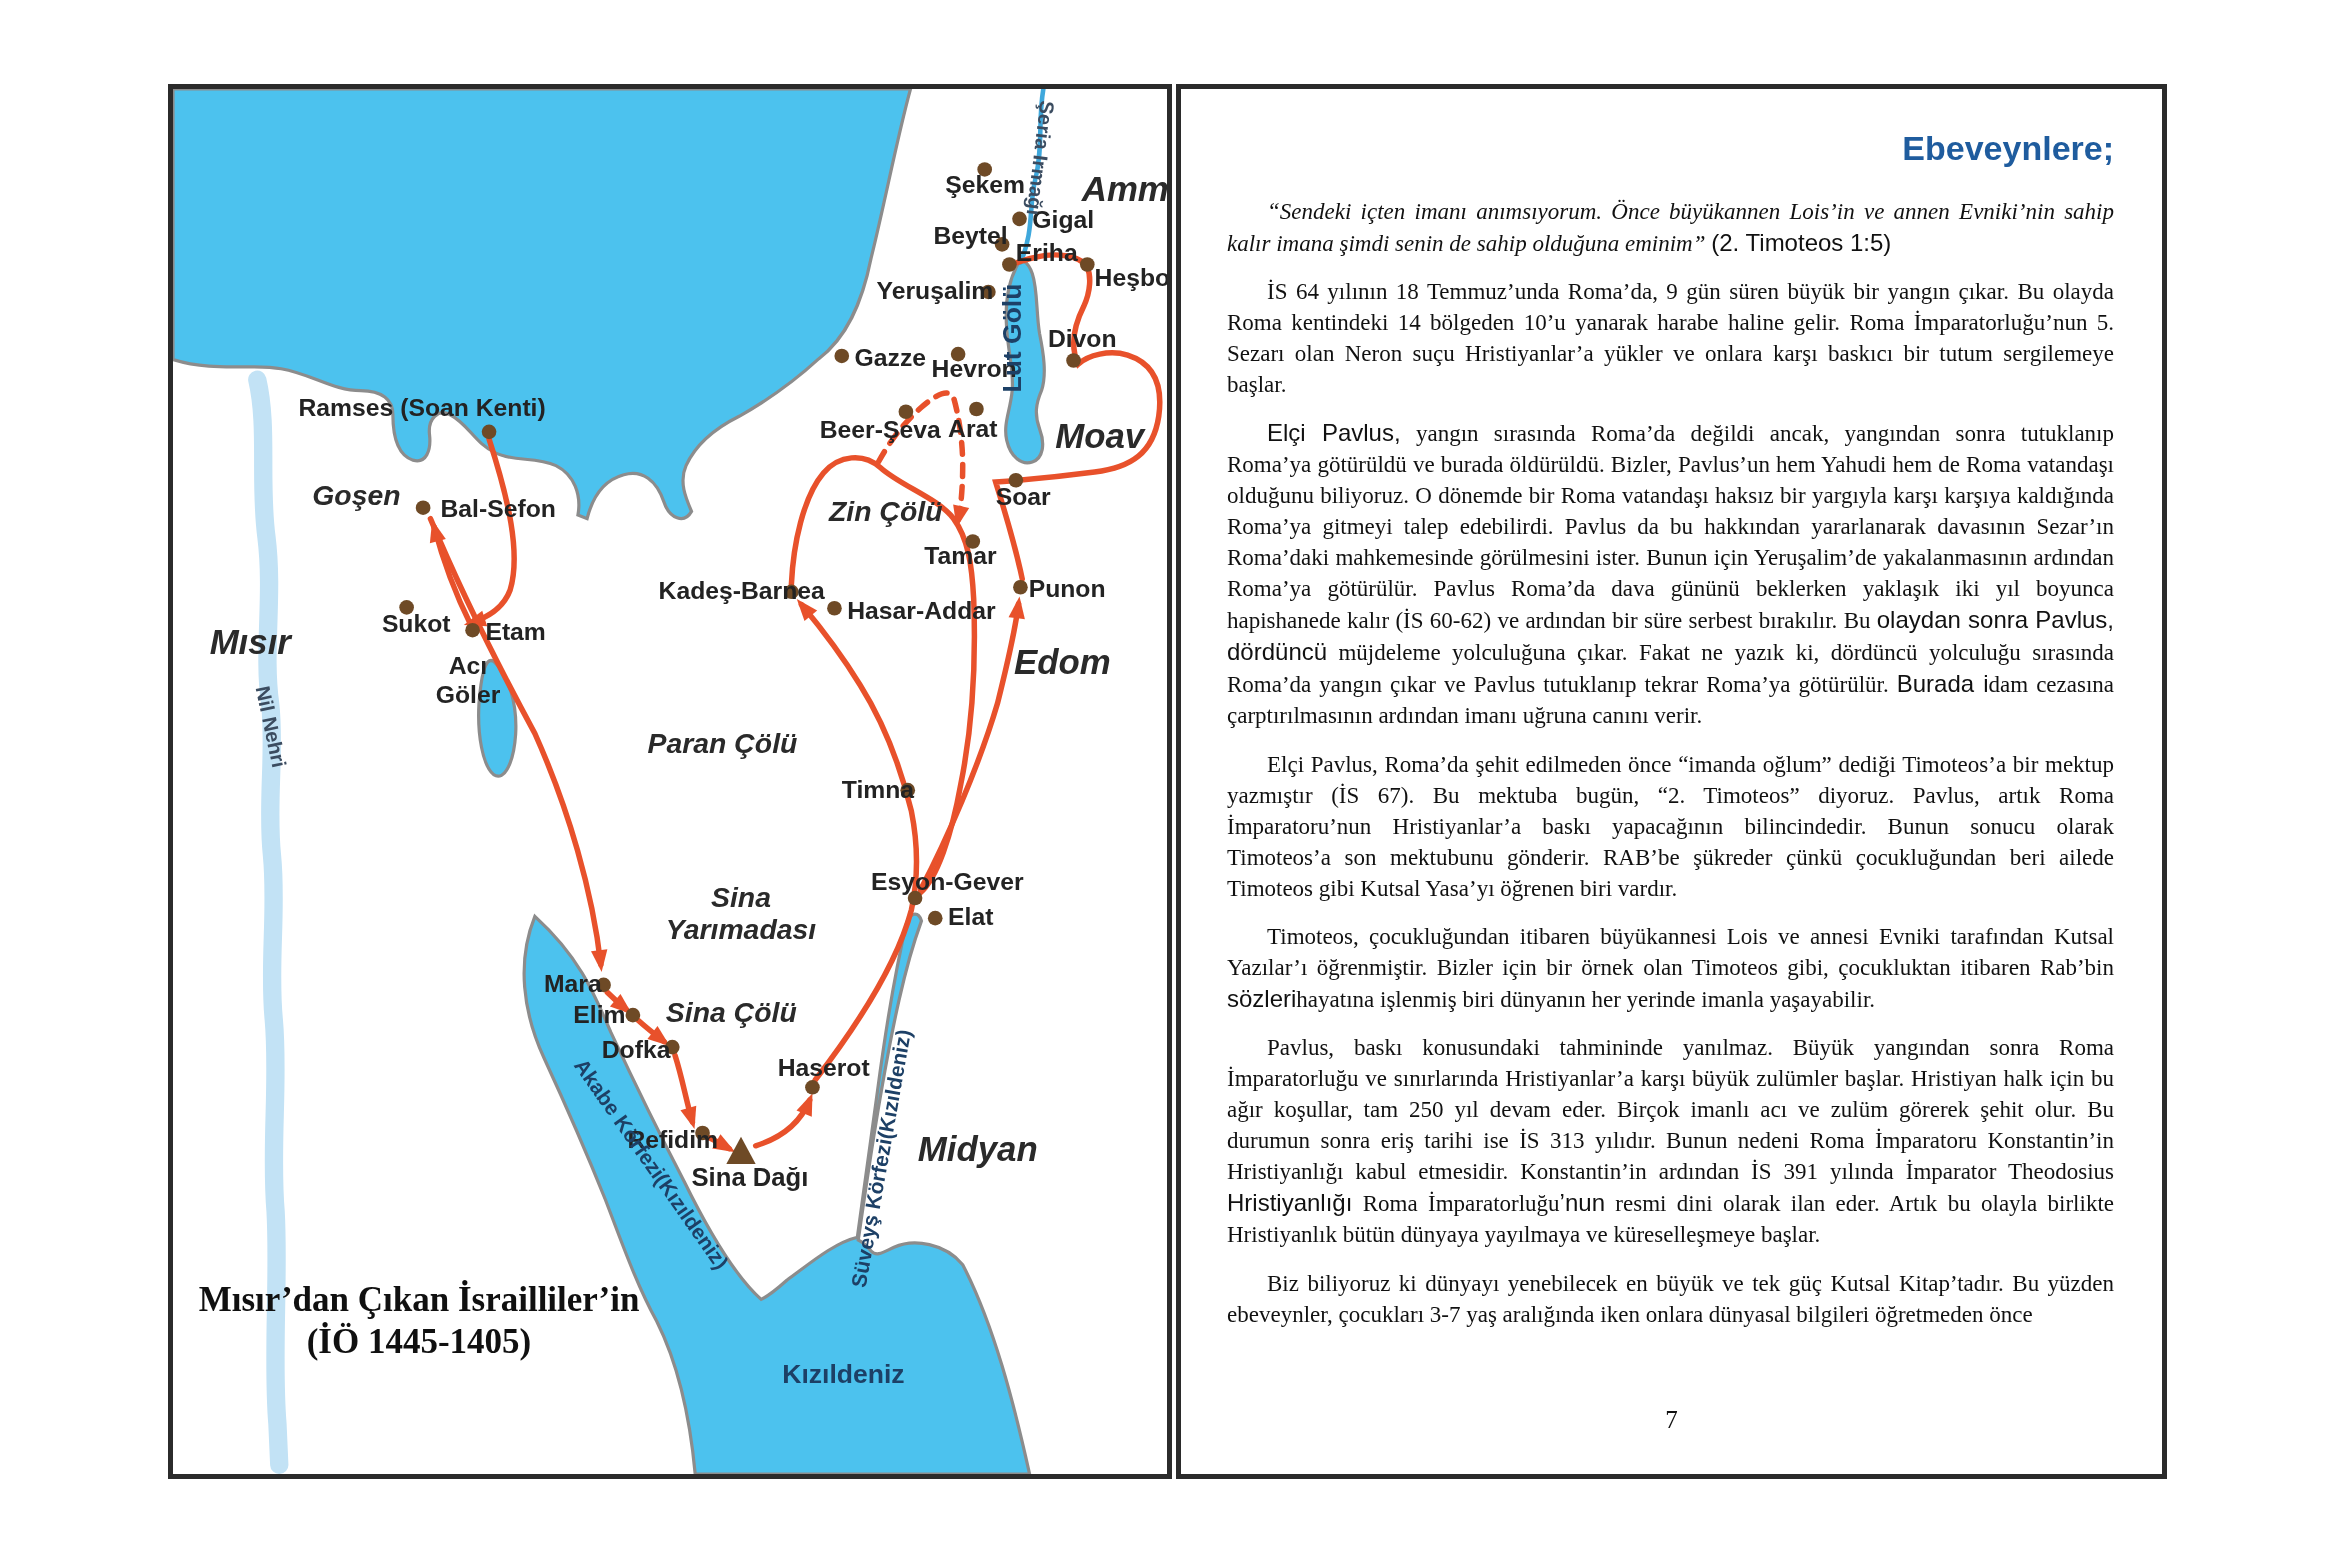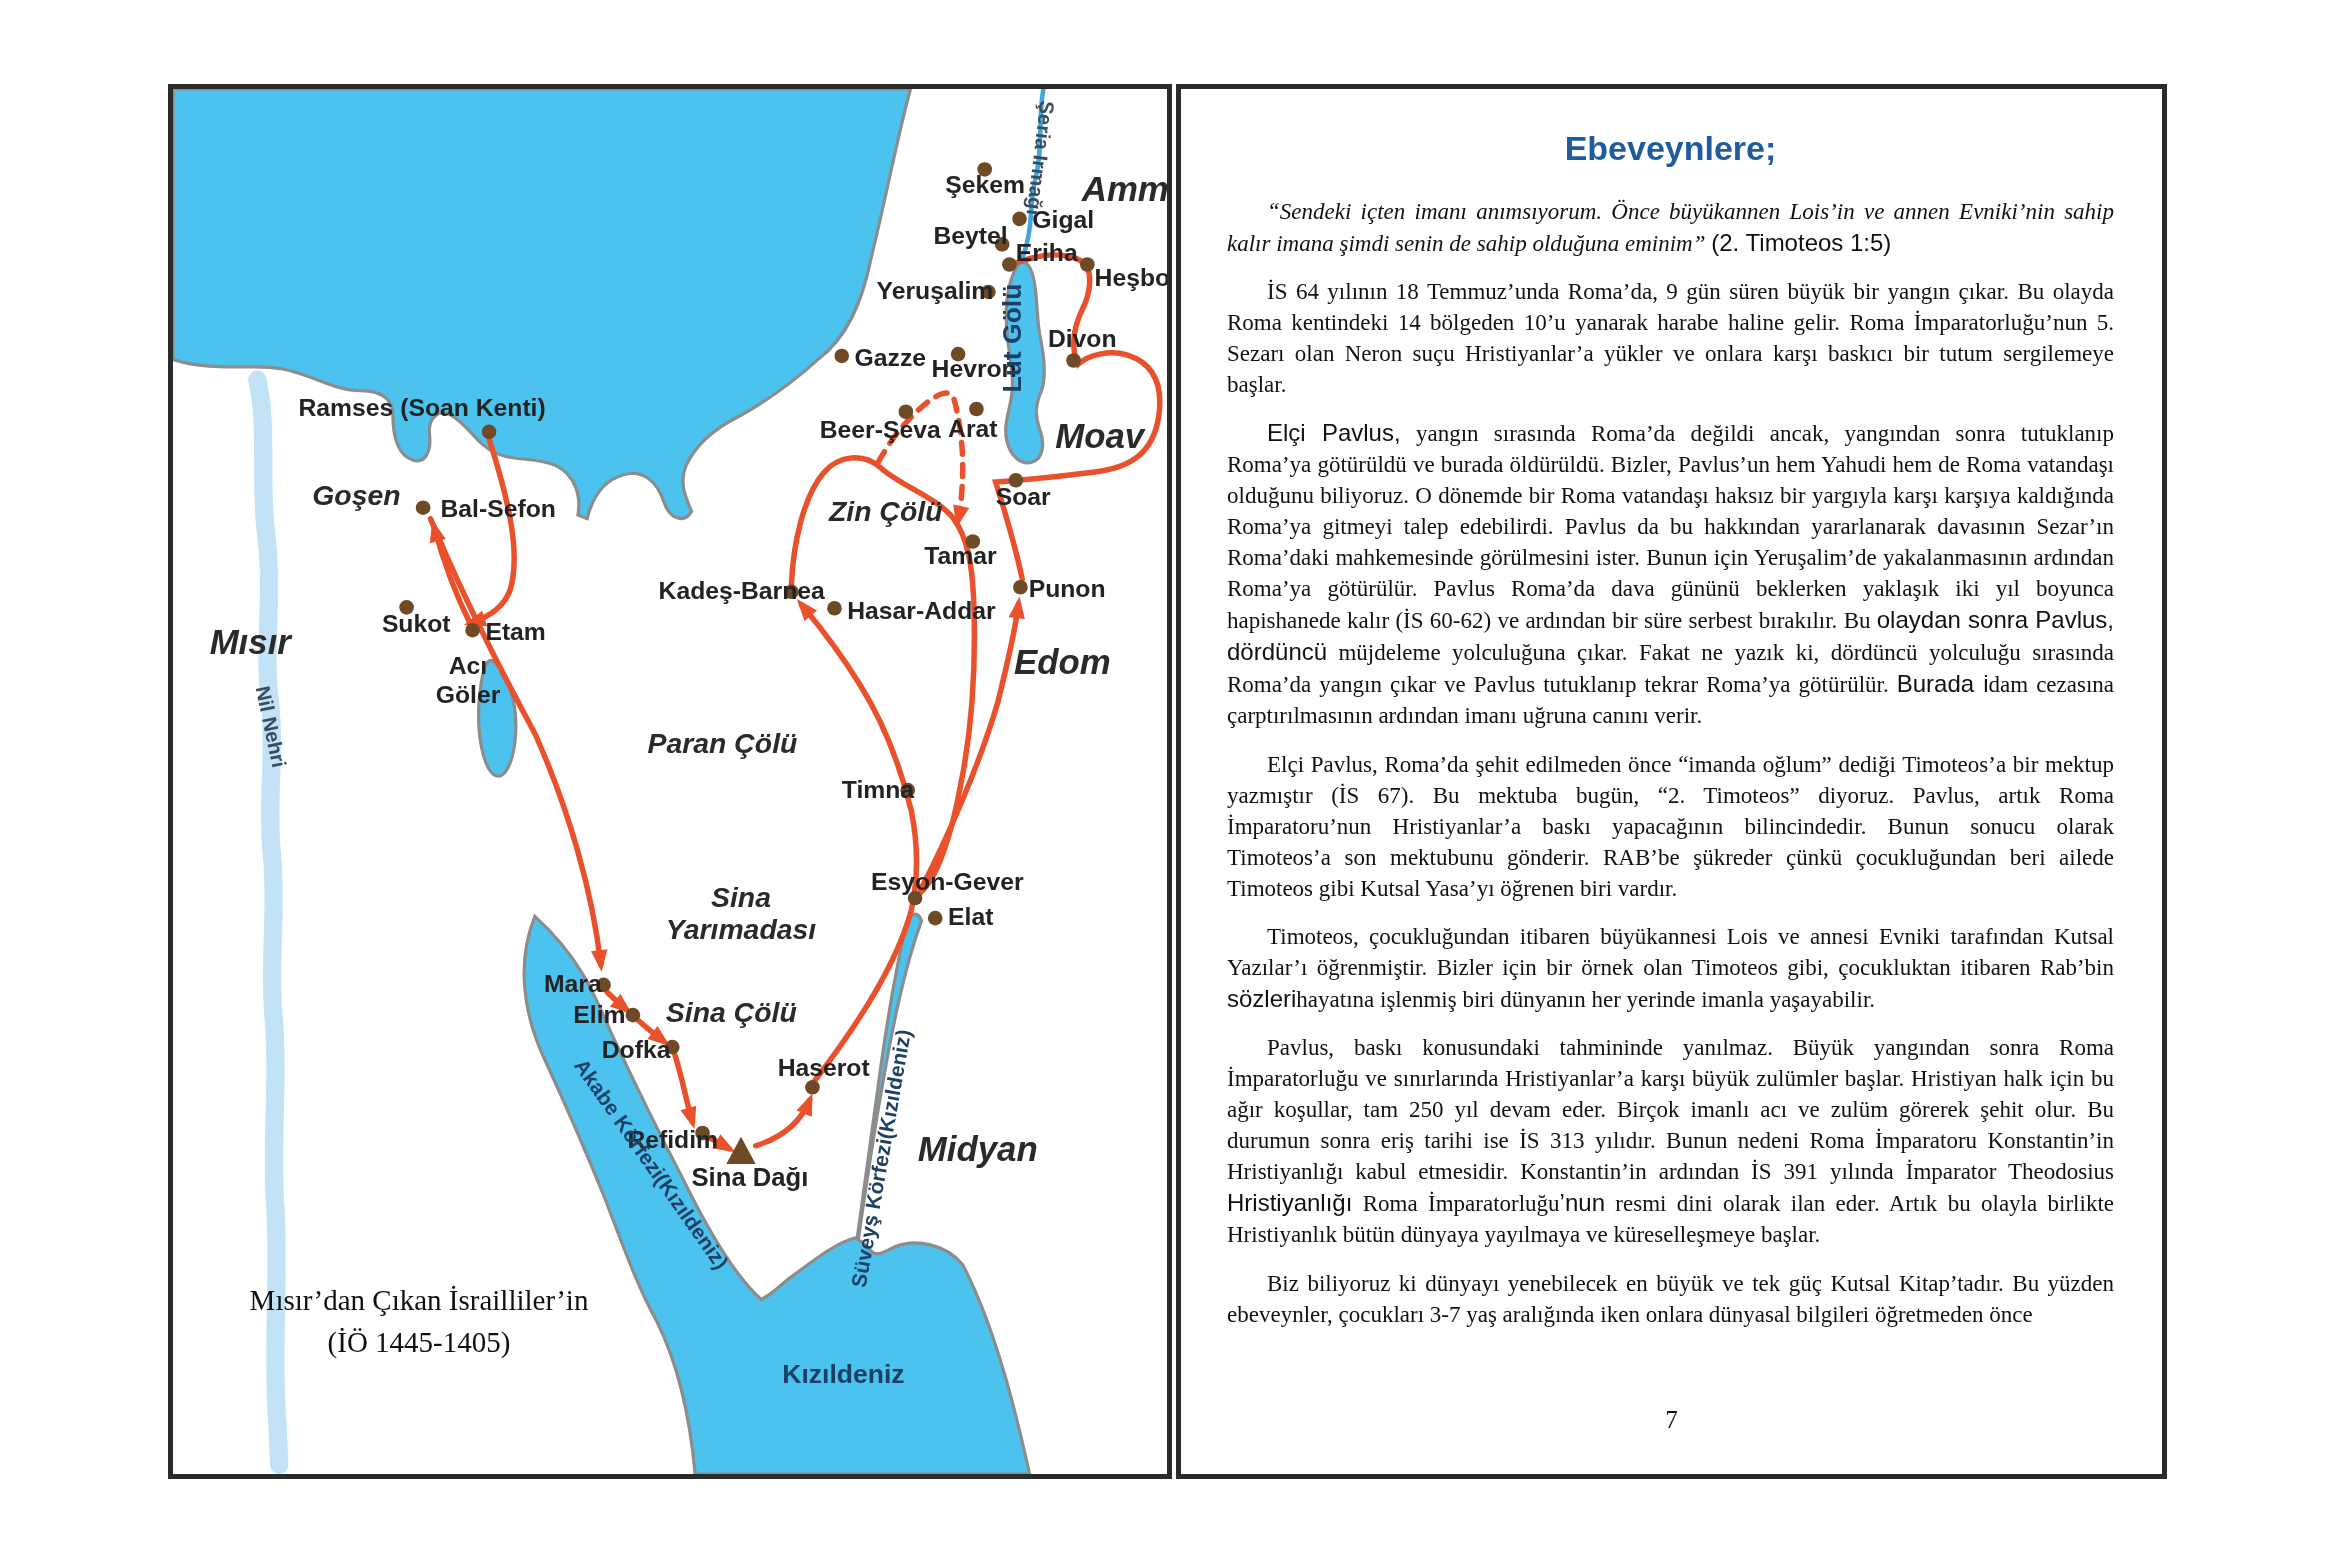--- a/index.html
+++ b/index.html
@@ -25,25 +25,25 @@
 
   .sea{fill:var(--sea);stroke:#8c8c8c;stroke-width:3.5;}
   .riverline{fill:none;stroke:#3fa8dc;stroke-width:5;stroke-linecap:round;}
   .nile{fill:none;stroke:var(--sea-light);stroke-width:20;stroke-linecap:round;}
   .routeline{fill:none;stroke:var(--route);stroke-width:6;stroke-linecap:round;}
   .routedash{stroke-dasharray:13 11;}
   .dotc{fill:var(--dot);}
   .arrowhead{fill:var(--route);}
 
   #map-title{position:absolute;left:20px;top:1190px;width:452px;text-align:center;
-    font-family:"Liberation Serif",serif;font-weight:400;font-size:29px;line-height:42px;color:#101010;}
+    font-family:"Liberation Serif",serif;font-weight:700;font-size:35px;line-height:42px;color:#101010;}
 
   
   .article{position:absolute;left:0;top:0;width:100%;height:100%;padding:40px 48px 0 46px;box-sizing:border-box;}
-  .article h1{margin:0 0 27.5px 0;text-align:center;font-family:"Liberation Sans",sans-serif;
+  .article h1{margin:0 0 27.5px 0;text-align:right;font-family:"Liberation Sans",sans-serif;
     font-weight:700;font-size:34px;color:var(--titleblue);}
   .para{font-family:"Liberation Serif",serif;font-size:23px;line-height:31px;color:#111;
     text-align:justify;text-indent:40px;margin:0 0 17.4px 0;}
   .seg-i{font-style:italic;}
   .seg-s{font-family:"Liberation Sans",sans-serif;font-size:24px;}
   .pagenum{position:absolute;bottom:40px;left:0;width:100%;text-align:center;
     font-family:"Liberation Serif",serif;font-size:25px;color:#111;}
 </style>
 </head>
 <body>

